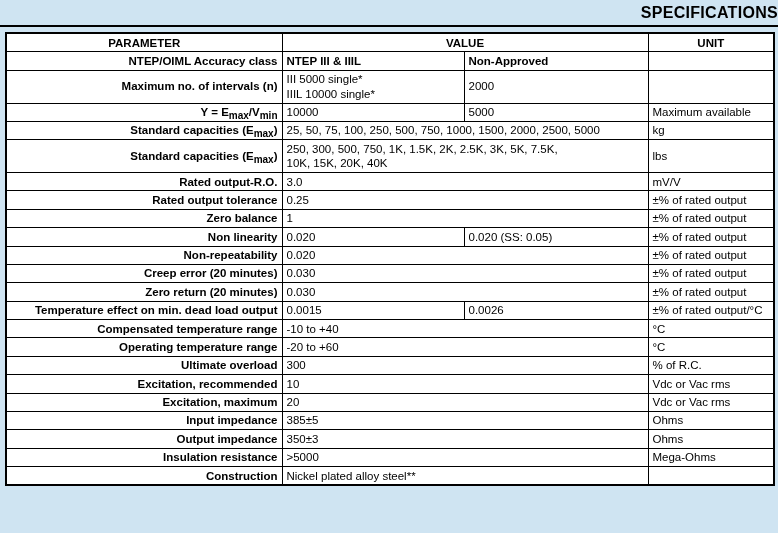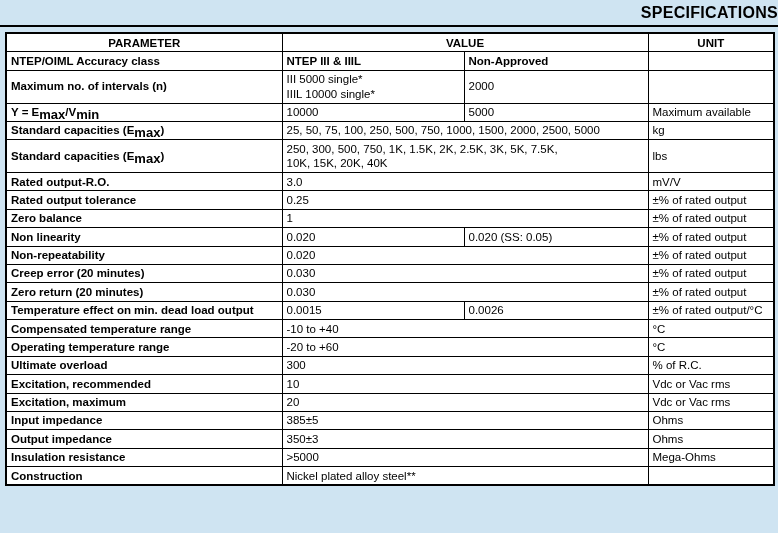--- a/index.html
+++ b/index.html
@@ -34,24 +34,24 @@
   table.spec th, table.spec td {
     border: 1px solid #000;
     font-size: 11.5px;
     line-height: 1.25;
     padding: 1.5px 4px;
     overflow: hidden;
     background: #fff;
   }
   th { font-weight: bold; }
   th.param-h { text-align: center; margin-left: 24px; }
-  td.param { font-weight: bold; text-align: left; }
+  td.param { font-weight: bold; text-align: right; }
   td.val, td.unit { text-align: left; }
   td.boldval { font-weight: bold; }
-  sub { font-size: 13px; line-height: 0; }
+  sub { font-size: 10px; line-height: 0; }
 </style>
 </head>
 <body>
 
 <div class="page">
   <div class="title-bar">
     <span class="page-title">SPECIFICATIONS</span>
   </div>
   <div class="title-rule"></div>
 

